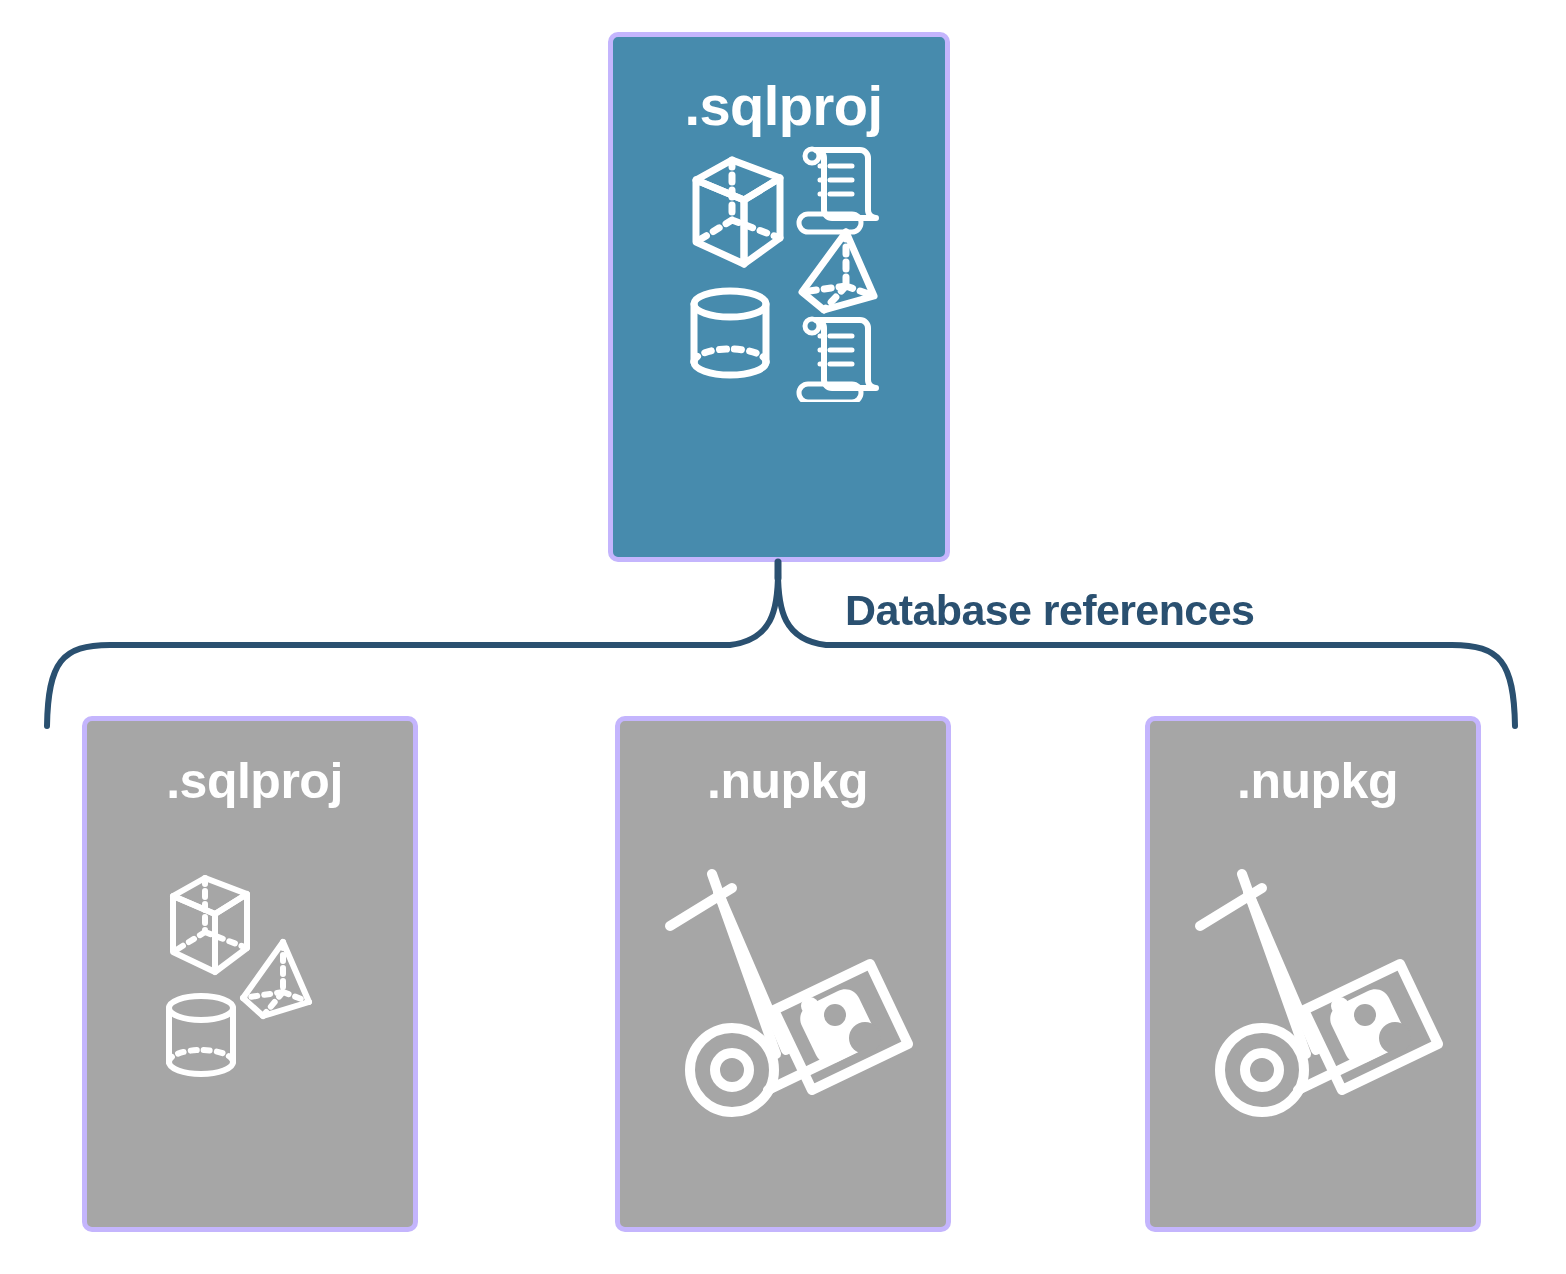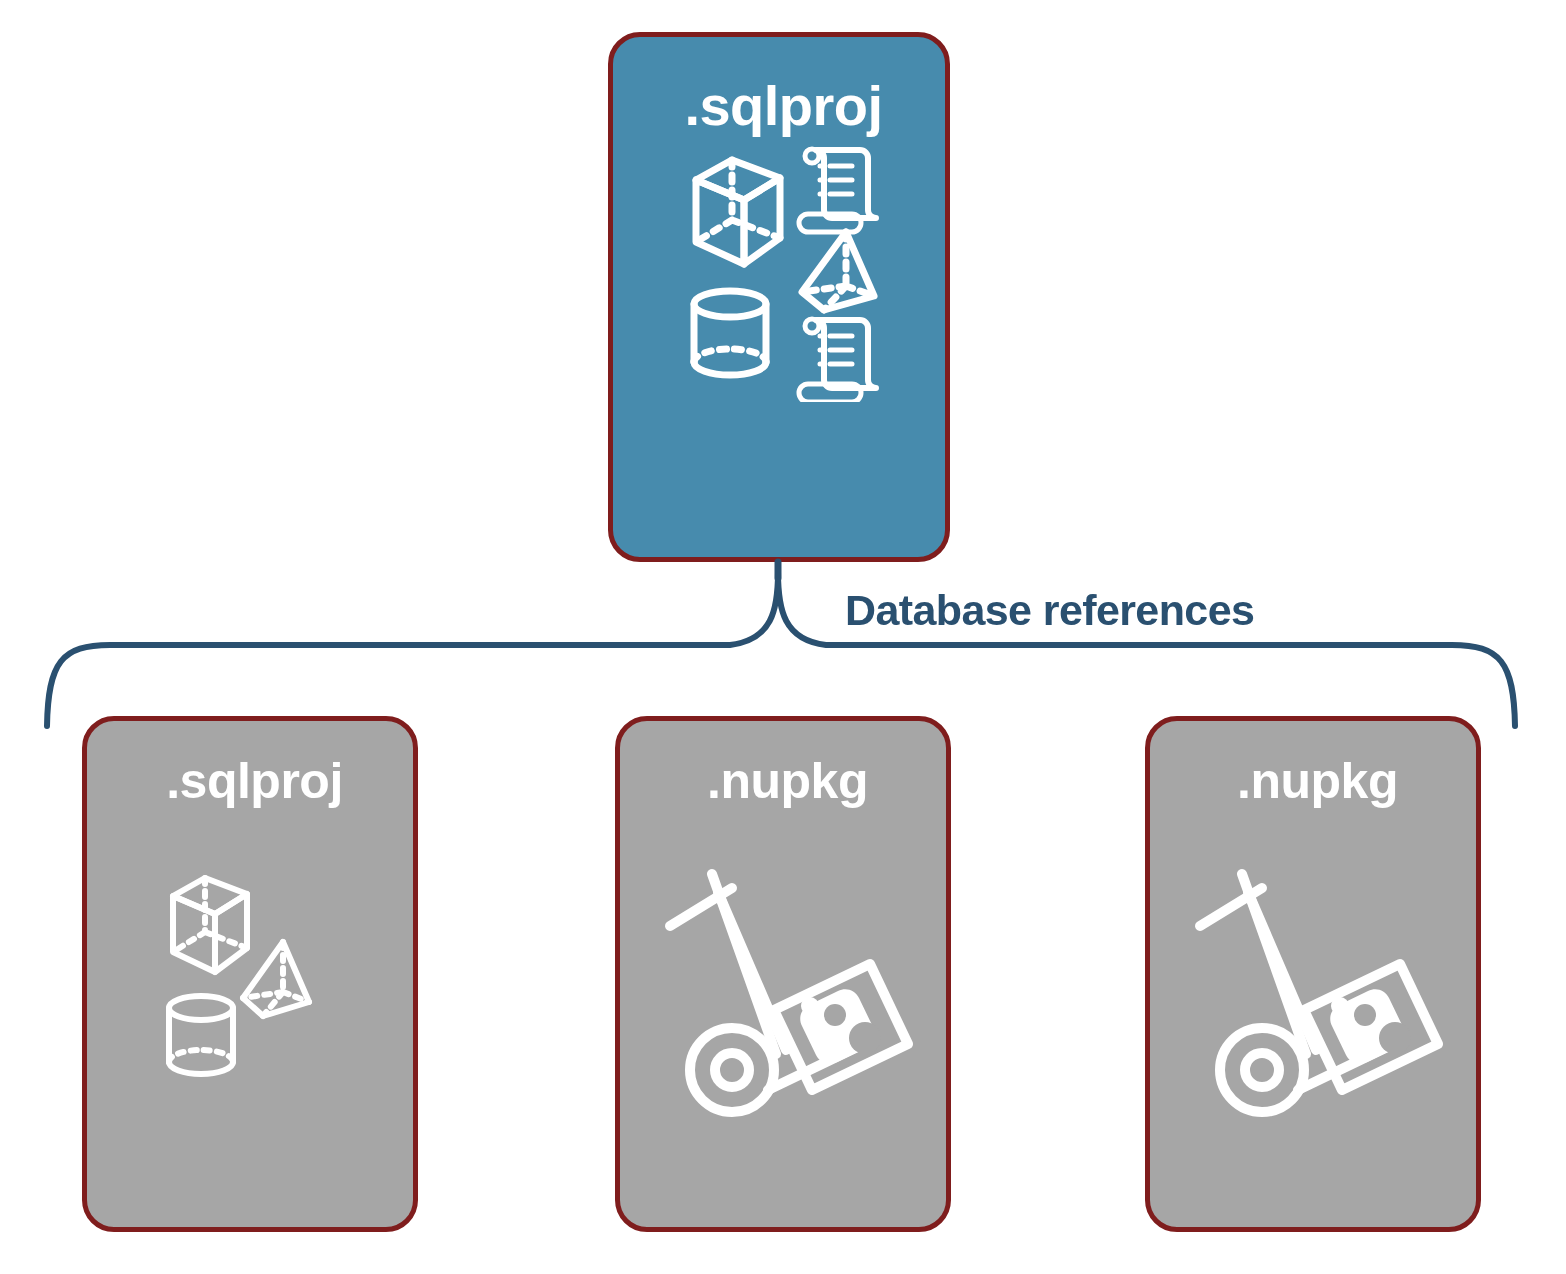--- a/index.html
+++ b/index.html
@@ -18,22 +18,22 @@
   #diagram-root {
     position: absolute;
     left: 0; top: 0;
     width: 1566px;
     height: 1274px;
   }
 
   .node-box {
     position: absolute;
     box-sizing: border-box;
-    border: 5px solid #7f1d1d;
-    border-radius: 32px;
+    border: 5px solid #c4b5fd;
+    border-radius: 10px;
     display: flex;
     flex-direction: column;
     align-items: center;
     overflow: hidden;
     padding-left: 9px;
   }
 
   .node-box.root-node {
     background: #478bad;
   }

